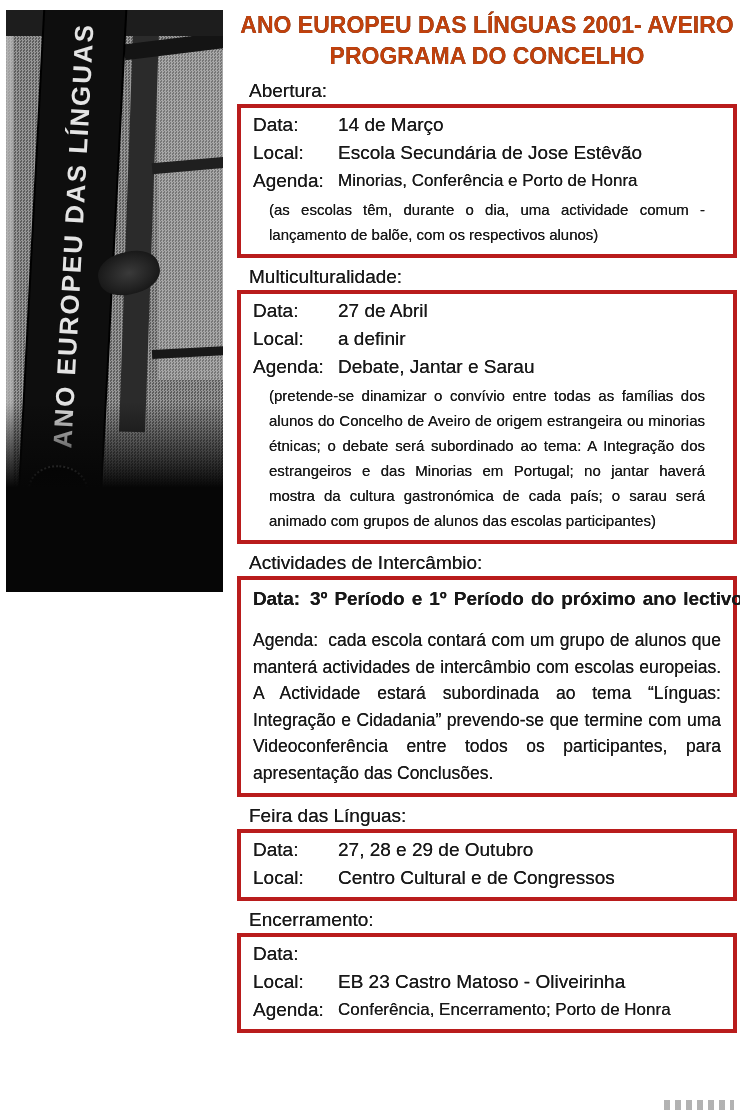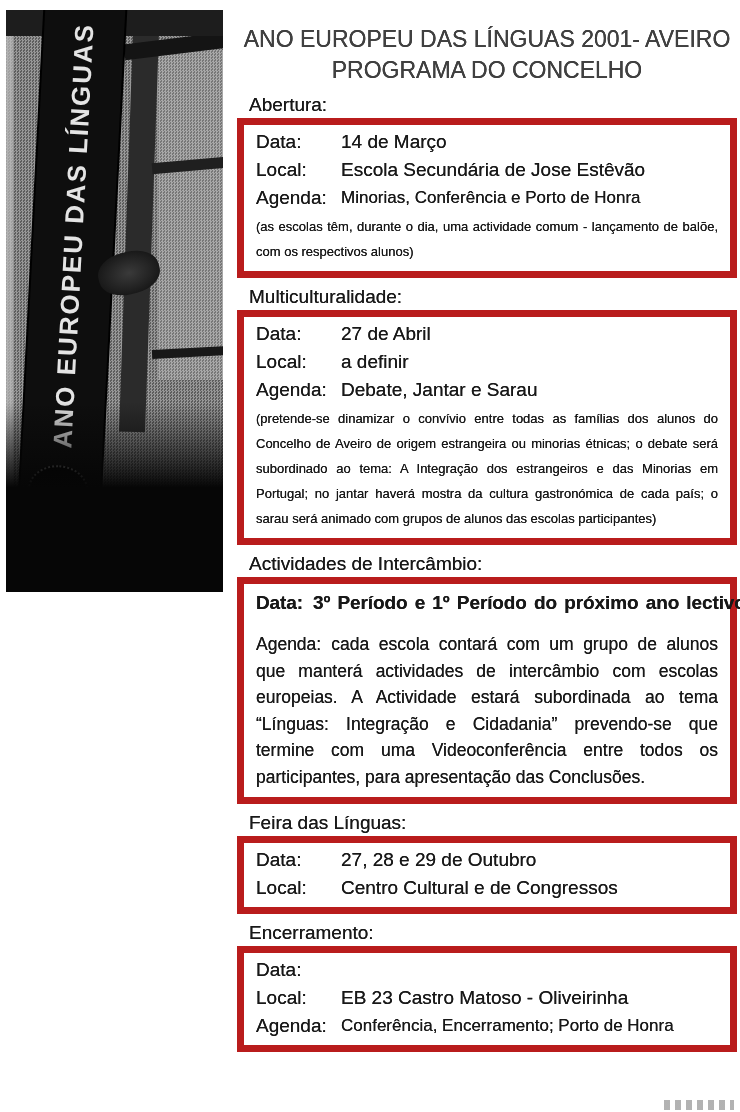--- a/index.html
+++ b/index.html
@@ -40,28 +40,28 @@
     white-space:nowrap;text-shadow:none;
   }
   .ph-eu-logo{left:8px;top:470px;width:56px;height:44px;border-radius:50%;
     background:#000;border:2px dotted #7d7d7d;}
   .ph-lamp{left:92px;top:242px;width:62px;height:42px;border-radius:45%;
     background:radial-gradient(#3a3a3a,#0c0c0c);transform:rotate(-14deg);}
   .ph-bottom-dark{left:0;bottom:0;width:100%;height:190px;
     background:linear-gradient(rgba(5,5,5,0) 0%,#060606 45%);}
   
   .content{position:absolute;left:237px;top:8px;width:500px;}
-  .title{text-align:center;font-size:23px;font-weight:400;line-height:31px;color:#404040;margin:16px 0 0;}
+  .title{text-align:center;font-size:23px;font-weight:700;line-height:31px;color:#c2410c;margin:2px 0 0;}
   .sec-h{font-size:19px;margin:8px 0 2px 12px;}
-  .box{border:7px solid #b91c1c;padding:3px 12px 5px;}
+  .box{border:4px solid #b91c1c;padding:3px 12px 5px;}
   .row{display:flex;line-height:28px;font-size:19px;}
   .lab{width:85px;flex-shrink:0;}
   .val{flex:1;}
   .val.small{font-size:17px;}
-  .note{font-size:13px;line-height:25px;text-align:justify;margin:2px 0 2px;}
+  .note{font-size:15px;line-height:25px;text-align:justify;margin:2px 16px 2px;}
   .flowline{font-size:19px;line-height:27px;white-space:nowrap;word-spacing:2px;margin:2px 0 0;letter-spacing:-0.1px;font-weight:bold;}
   .flowpara{font-size:17.5px;line-height:26.5px;text-align:justify;margin:15px 0 2px;}
   .lab-inline{margin-right:10px;}
   .agenda-para{font-size:17.5px;line-height:27px;text-align:justify;margin:0 0 2px;}
   .scan-smudge{position:absolute;right:6px;bottom:2px;width:70px;height:10px;opacity:.45;
     background:repeating-linear-gradient(90deg,#555 0 6px,transparent 6px 11px);}
 </style>
 </head>
 <body>
 

